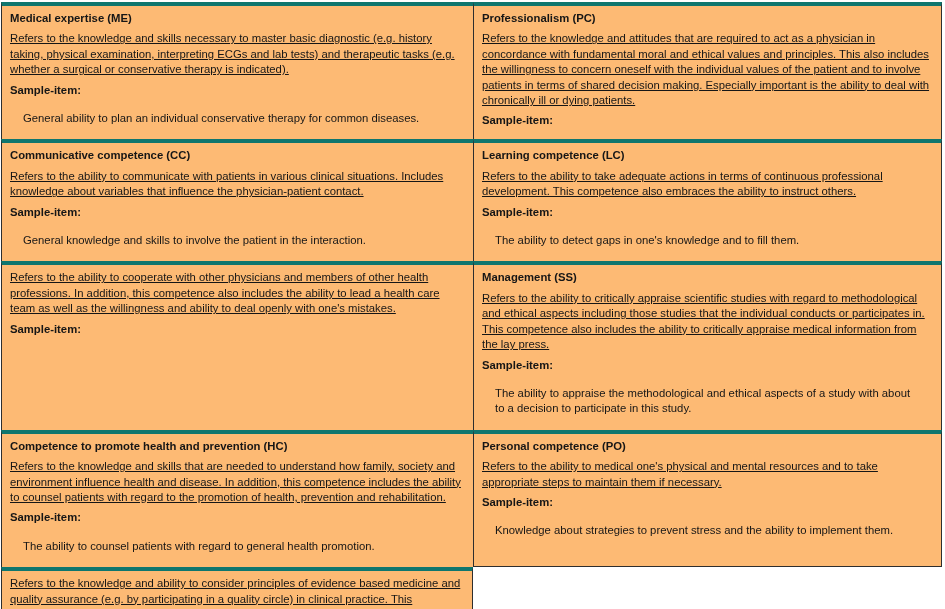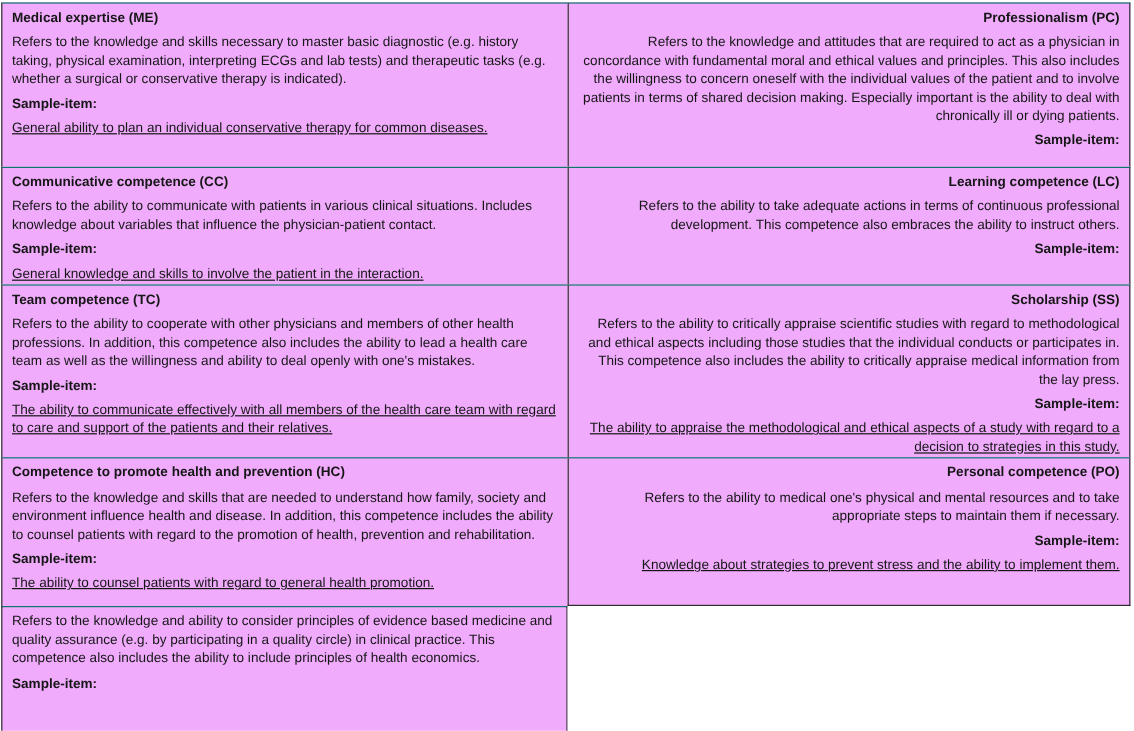--- a/index.html
+++ b/index.html
@@ -18,48 +18,48 @@
   }
   .competence-table {
     margin: 2px 0 0 1px;
     width: 941px;
     display: grid;
     grid-template-columns: 472px 469px;
     grid-template-rows: minmax(137px, auto) minmax(98px, auto) minmax(136px, auto) minmax(124px, auto) minmax(110px, auto);
   }
   .cell {
     box-sizing: border-box;
-    background: #f0abfc;
-    border-top: 1px solid #0f766e;
+    background: #fdba74;
+    border-top: 4px solid #0f766e;
     border-left: 1px solid #2e2e2e;
     padding: 5px 8px 0 8px;
     overflow: hidden;
   }
-  .cell.last-col { border-right: 1px solid #2e2e2e; text-align: right; }
+  .cell.last-col { border-right: 1px solid #2e2e2e; }
   .cell.bot      { border-bottom: 1px solid #2e2e2e; }
   .cell.right-edge { border-right: 1px solid #2e2e2e; }
   .cell.empty {
     border: none;
     background: #ffffff;
     padding: 0;
   }
   .cell-title {
     font-weight: bold;
     margin: 0 0 5px 0;
   }
   .cell-desc {
     margin: 0 0 5px 0;
+    text-decoration: underline;
   }
   .sample-label {
     font-weight: bold;
     margin: 0 0 5px 0;
   }
   .cell-sample {
-    margin: 0;
-    text-decoration: underline;
+    margin: 13px;
   }
 </style>
 </head>
 <body>
 
 <div class="competence-table">
 
   <div class="cell">
     <div class="cell-title">Medical expertise (ME)</div>
     <p class="cell-desc">Refers to the knowledge and skills necessary to master basic diagnostic (e.g. history taking, physical examination, interpreting ECGs and lab tests) and therapeutic tasks (e.g. whether a surgical or conservative therapy is indicated).</p>
@@ -77,34 +77,33 @@
     <div class="cell-title">Communicative competence (CC)</div>
     <p class="cell-desc">Refers to the ability to communicate with patients in various clinical situations. Includes knowledge about variables that influence the physician-patient contact.</p>
     <div class="sample-label">Sample-item:</div>
     <p class="cell-sample">General knowledge and skills to involve the patient in the interaction.</p>
   </div>
 
   <div class="cell last-col">
     <div class="cell-title">Learning competence (LC)</div>
     <p class="cell-desc">Refers to the ability to take adequate actions in terms of continuous professional development. This competence also embraces the ability to instruct others.</p>
     <div class="sample-label">Sample-item:</div>
+    <p class="cell-sample">The ability to detect gaps in one's knowledge and to fill them.</p>
   </div>
 
   <div class="cell">
-    <div class="cell-title">Team competence (TC)</div>
     <p class="cell-desc">Refers to the ability to cooperate with other physicians and members of other health professions. In addition, this competence also includes the ability to lead a health care team as well as the willingness and ability to deal openly with one's mistakes.</p>
     <div class="sample-label">Sample-item:</div>
-    <p class="cell-sample">The ability to communicate effectively with all members of the health care team with regard to care and support of the patients and their relatives.</p>
   </div>
 
   <div class="cell last-col">
-    <div class="cell-title">Scholarship (SS)</div>
+    <div class="cell-title">Management (SS)</div>
     <p class="cell-desc">Refers to the ability to critically appraise scientific studies with regard to methodological and ethical aspects including those studies that the individual conducts or participates in. This competence also includes the ability to critically appraise medical information from the lay press.</p>
     <div class="sample-label">Sample-item:</div>
-    <p class="cell-sample">The ability to appraise the methodological and ethical aspects of a study with regard to a decision to strategies in this study.</p>
+    <p class="cell-sample">The ability to appraise the methodological and ethical aspects of a study with about to a decision to participate in this study.</p>
   </div>
 
   <div class="cell">
     <div class="cell-title">Competence to promote health and prevention (HC)</div>
     <p class="cell-desc">Refers to the knowledge and skills that are needed to understand how family, society and environment influence health and disease. In addition, this competence includes the ability to counsel patients with regard to the promotion of health, prevention and rehabilitation.</p>
     <div class="sample-label">Sample-item:</div>
     <p class="cell-sample">The ability to counsel patients with regard to general health promotion.</p>
   </div>
 
   <div class="cell last-col bot">

